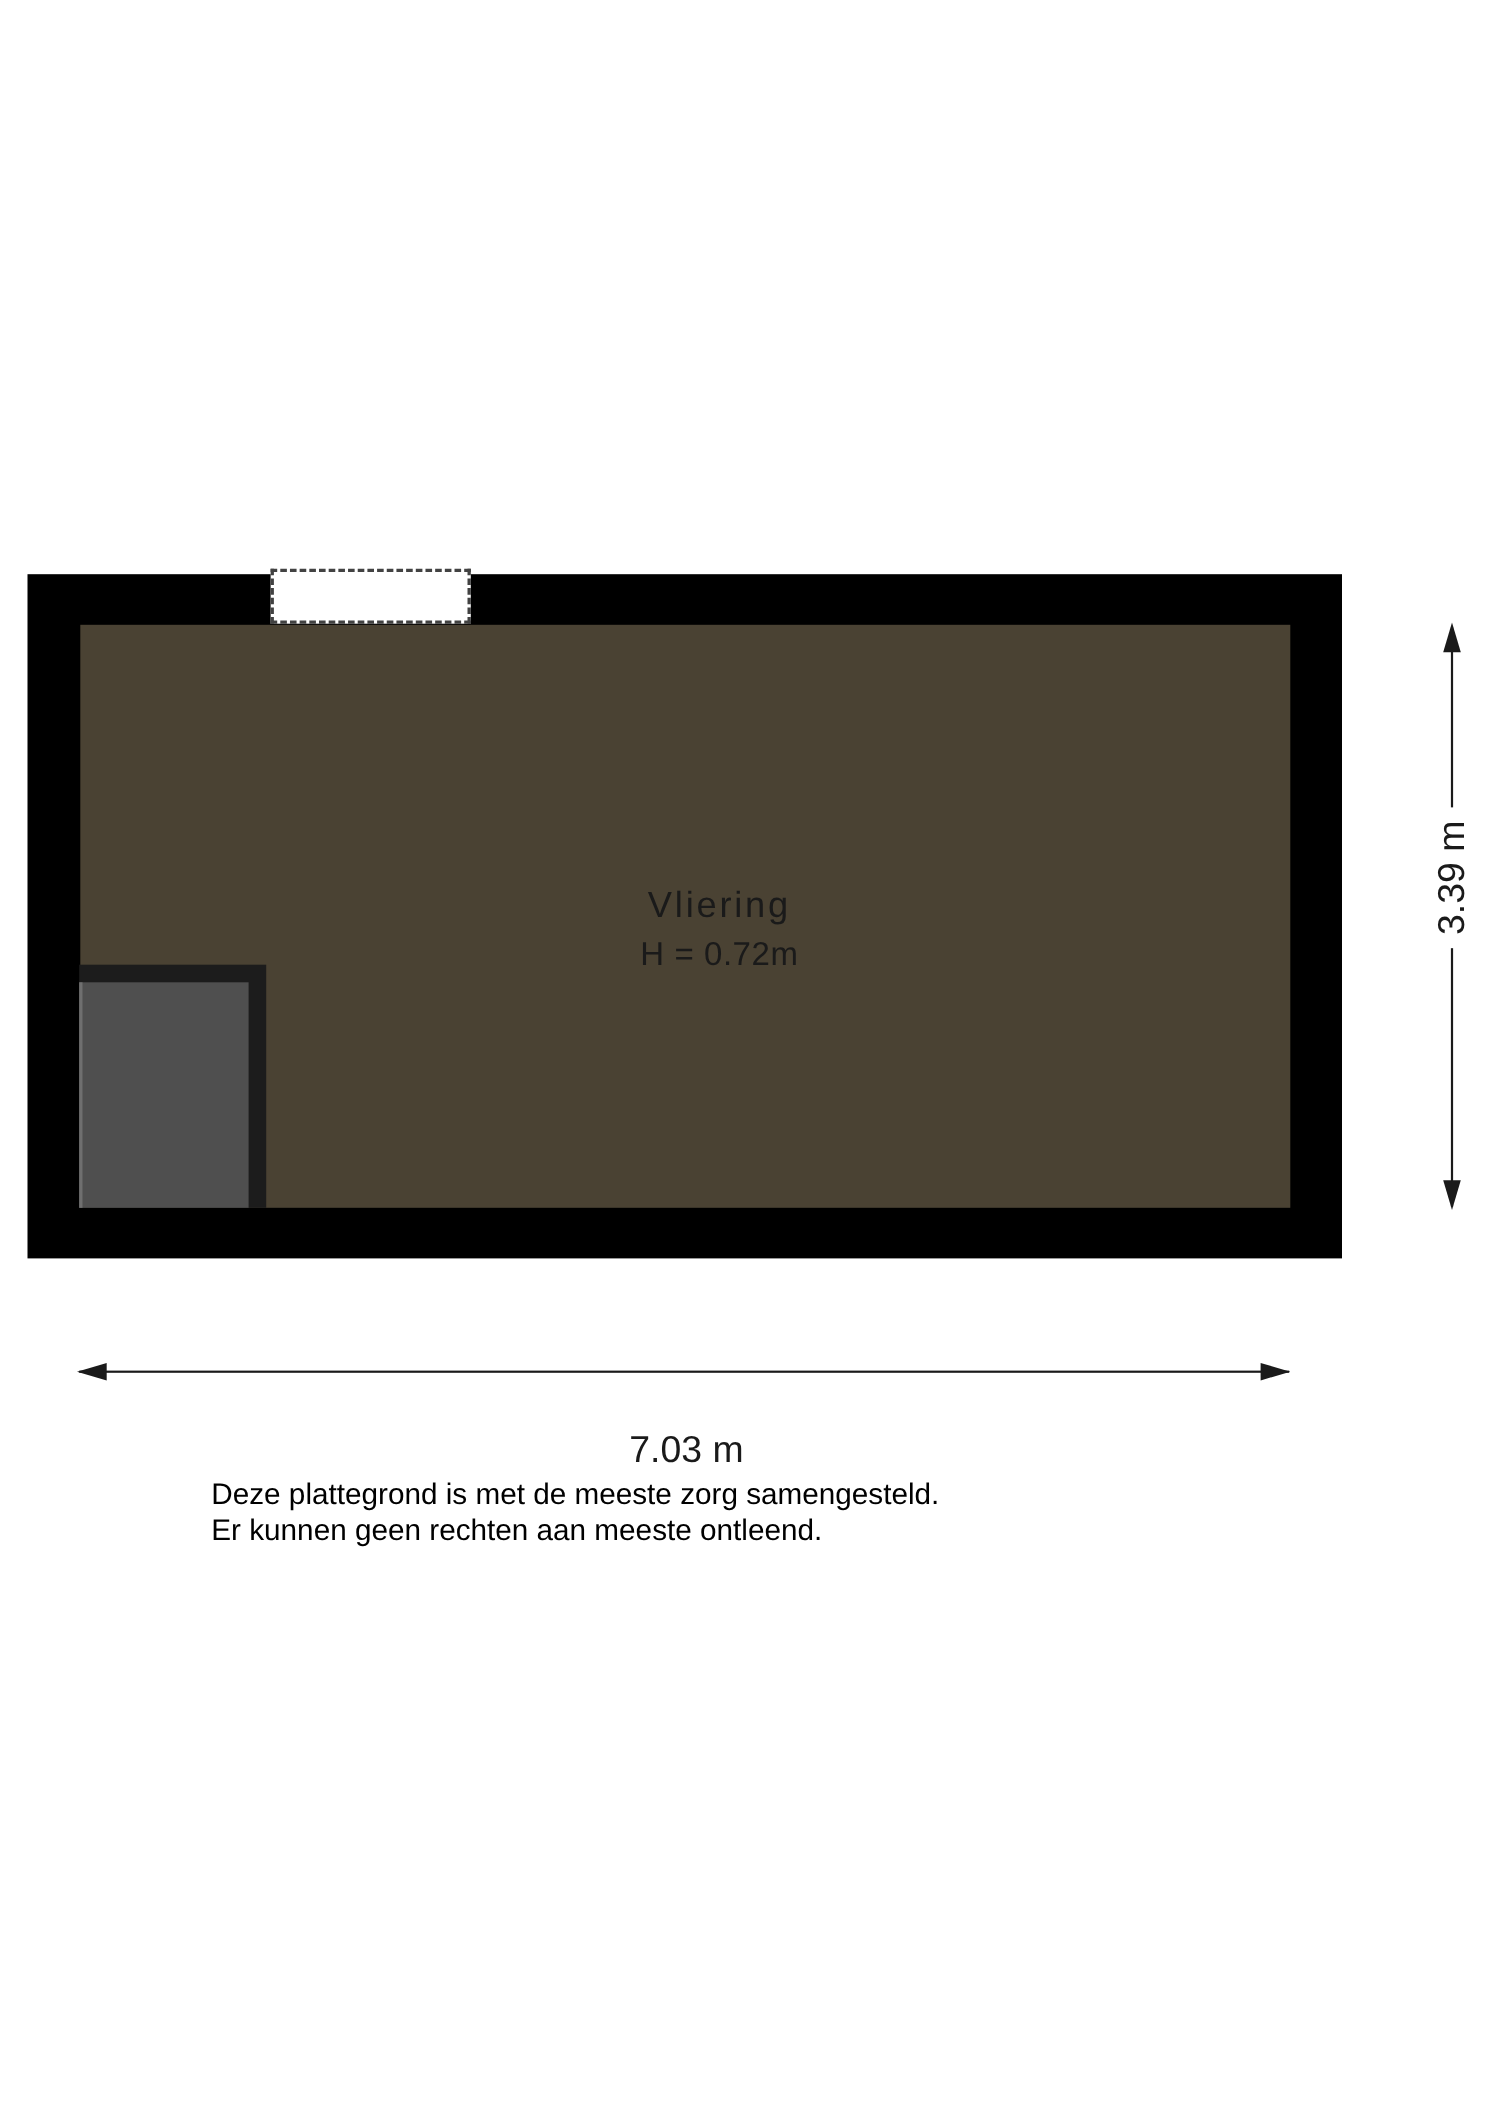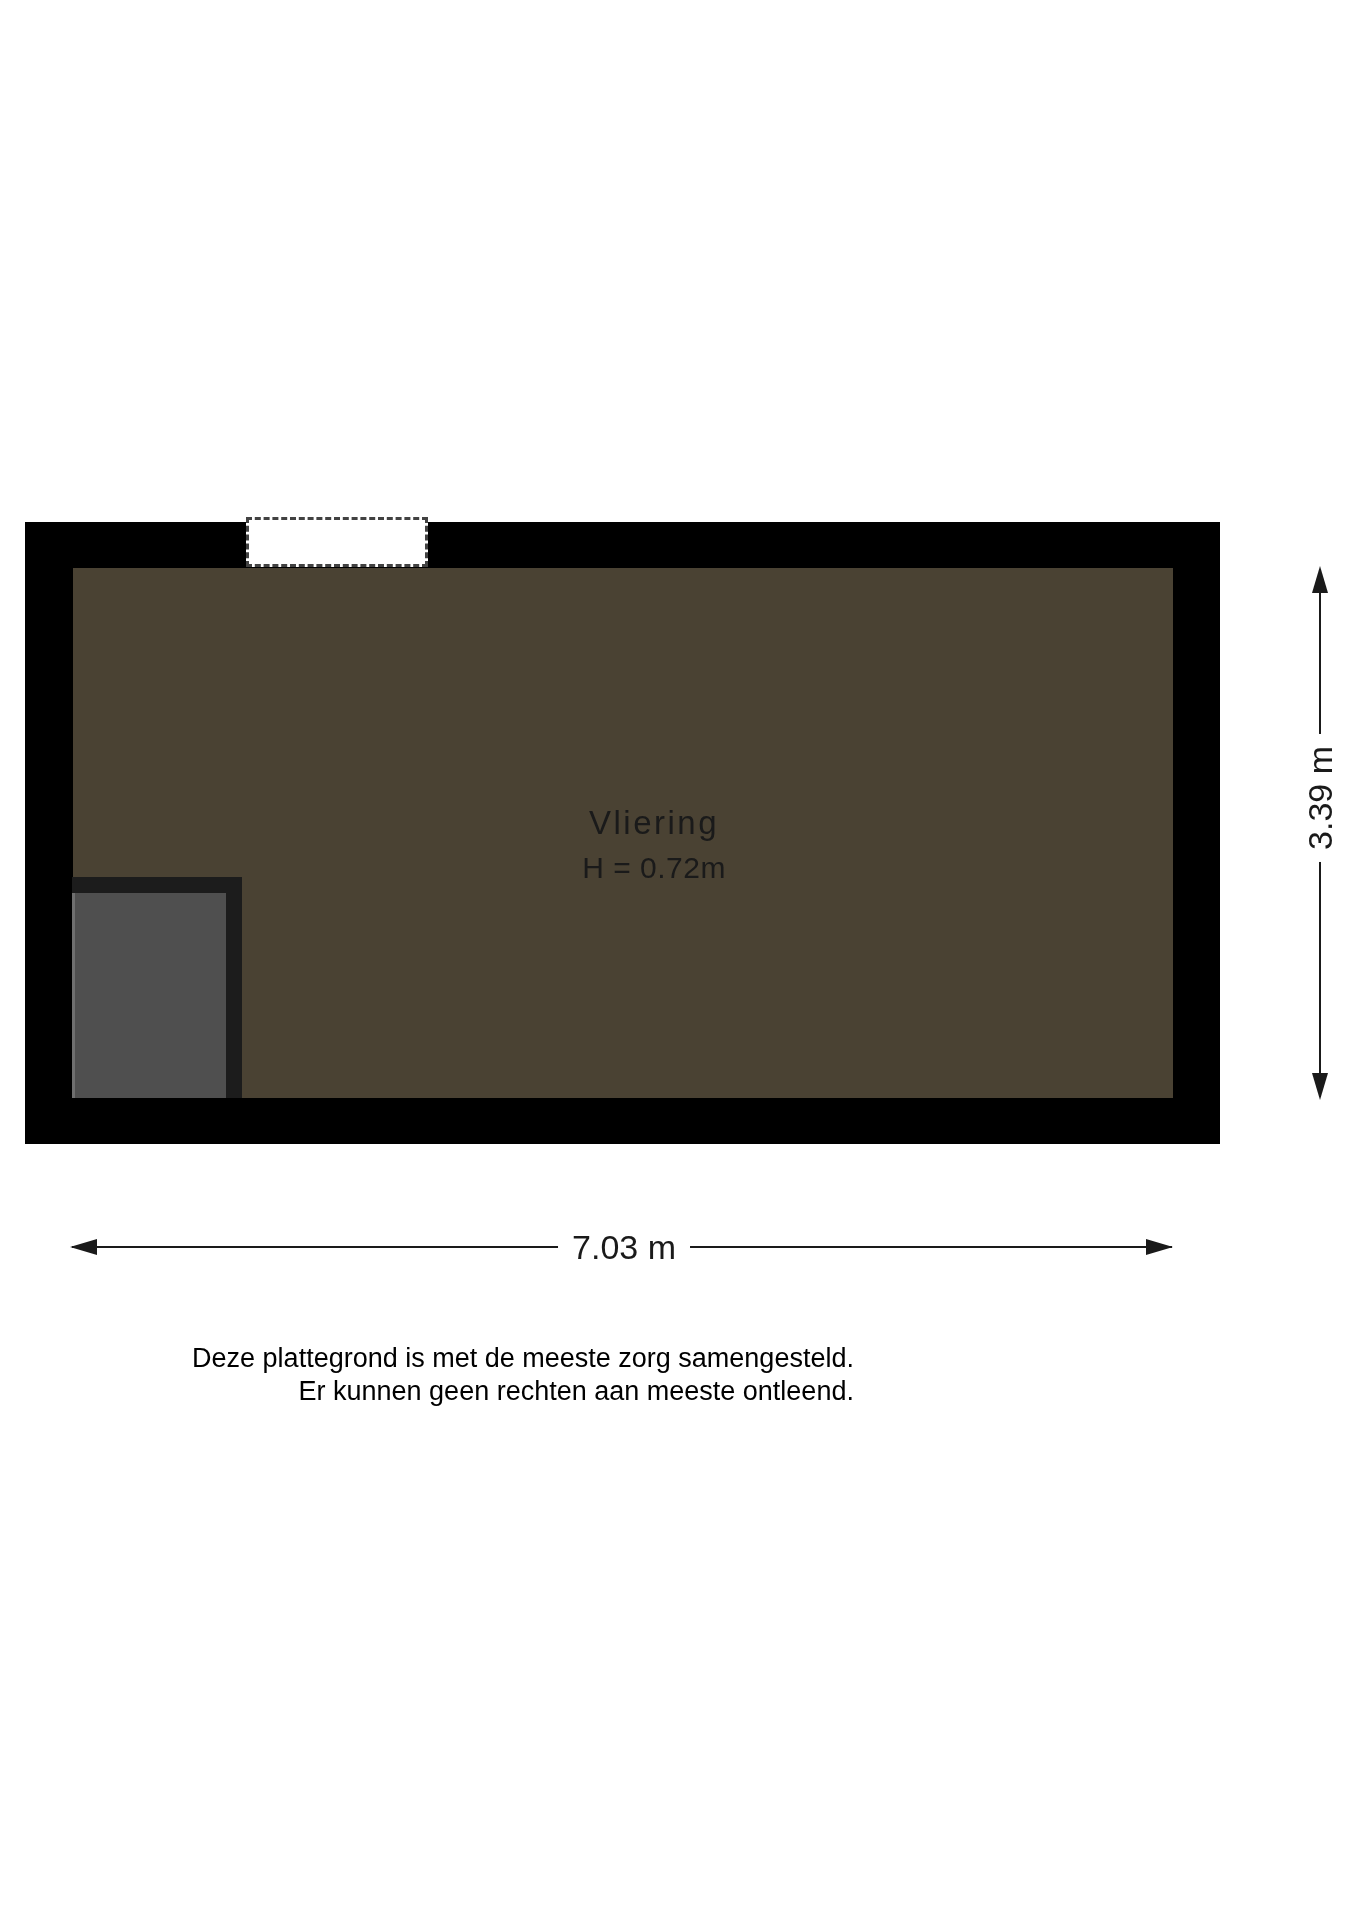--- a/index.html
+++ b/index.html
@@ -101,30 +101,30 @@
     color: var(--dimension, #1A1A1A);
     white-space: nowrap;
     font-size: 34px;
   }
   .v-dim-label {
     left: 1320px; top: 798px;
     transform: translate(-50%, -50%) rotate(-90deg);
     padding: 4px 12px;
   }
   .h-dim-label {
-    left: 624px; top: 1247px;
+    left: 624px; top: 1319px;
     transform: translate(-50%, -50%);
     padding: 2px 14px;
   }
 
   
   .disclaimer {
     left: 523px; top: 1342px;
     transform: translateX(-50%);
-    text-align: right;
+    text-align: left;
     color: #000000;
     font-size: 27px;
     line-height: 33px;
     white-space: nowrap;
   }
 </style>
 </head>
 <body>
 
 <div class="page">

